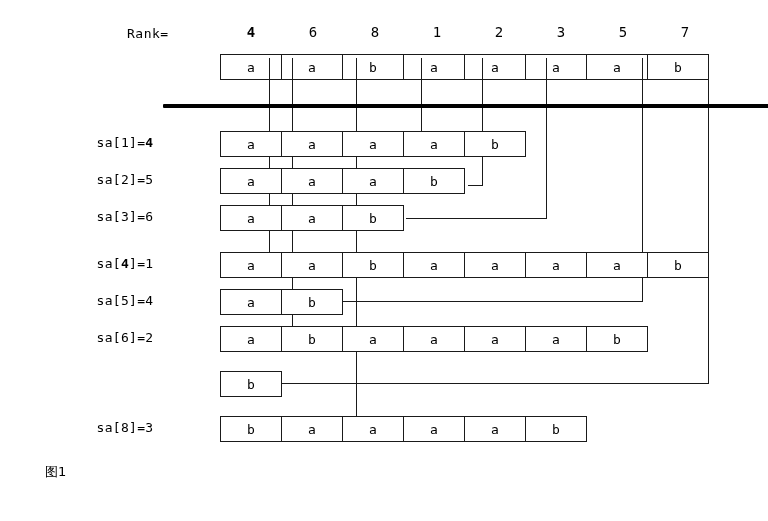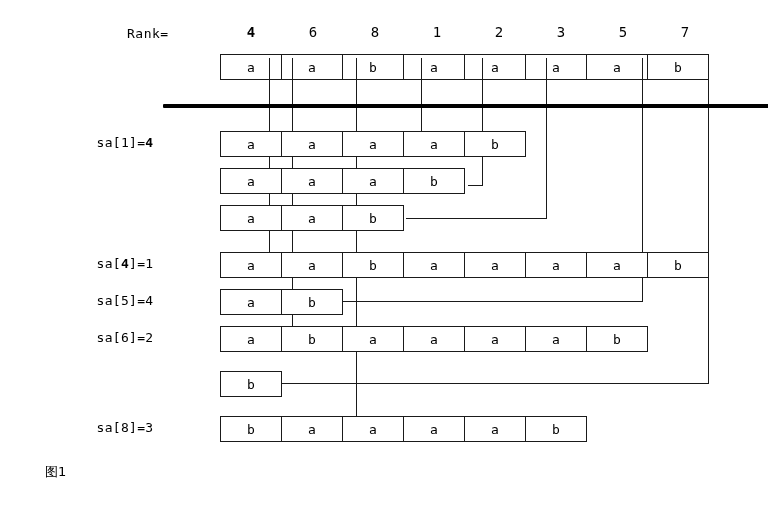--- a/index.html
+++ b/index.html
@@ -134,27 +134,29 @@
 
   <div class="row-label" style="left:0px; top:135px; width:160px">sa[1]=<b>4</b></div>
   <div class="cellrow" style="left:175px; top:131px">
       <div class="cell">a</div>
       <div class="cell">a</div>
       <div class="cell">a</div>
       <div class="cell">a</div>
       <div class="cell">b</div>
     </div>
 
+  <div class="row-label" style="left:0px; top:172px; width:160px">sa[2]=5</div>
   <div class="cellrow" style="left:175px; top:168px">
       <div class="cell">a</div>
       <div class="cell">a</div>
       <div class="cell">a</div>
       <div class="cell">b</div>
     </div>
 
+  <div class="row-label" style="left:0px; top:209px; width:160px">sa[3]=6</div>
   <div class="cellrow" style="left:175px; top:205px">
       <div class="cell">a</div>
       <div class="cell">a</div>
       <div class="cell">b</div>
     </div>
 
   <div class="row-label" style="left:0px; top:256px; width:160px">sa[<b>4</b>]=1</div>
   <div class="cellrow" style="left:175px; top:252px">
       <div class="cell">a</div>
       <div class="cell">a</div>

